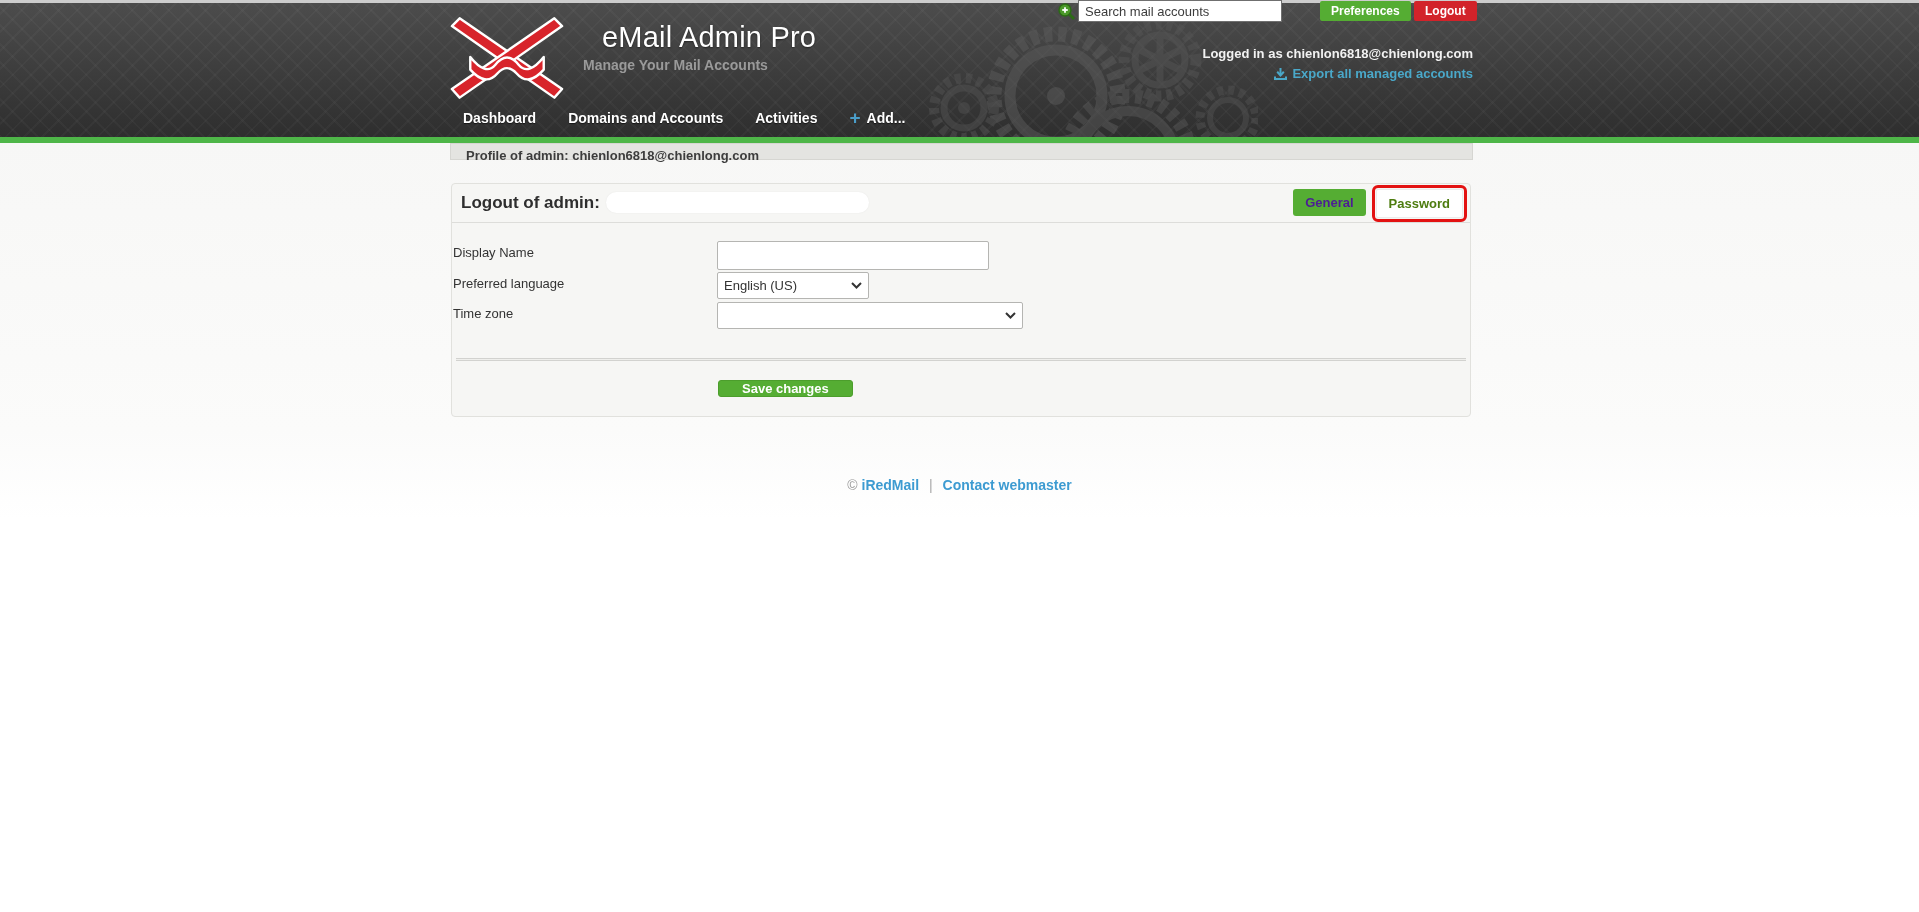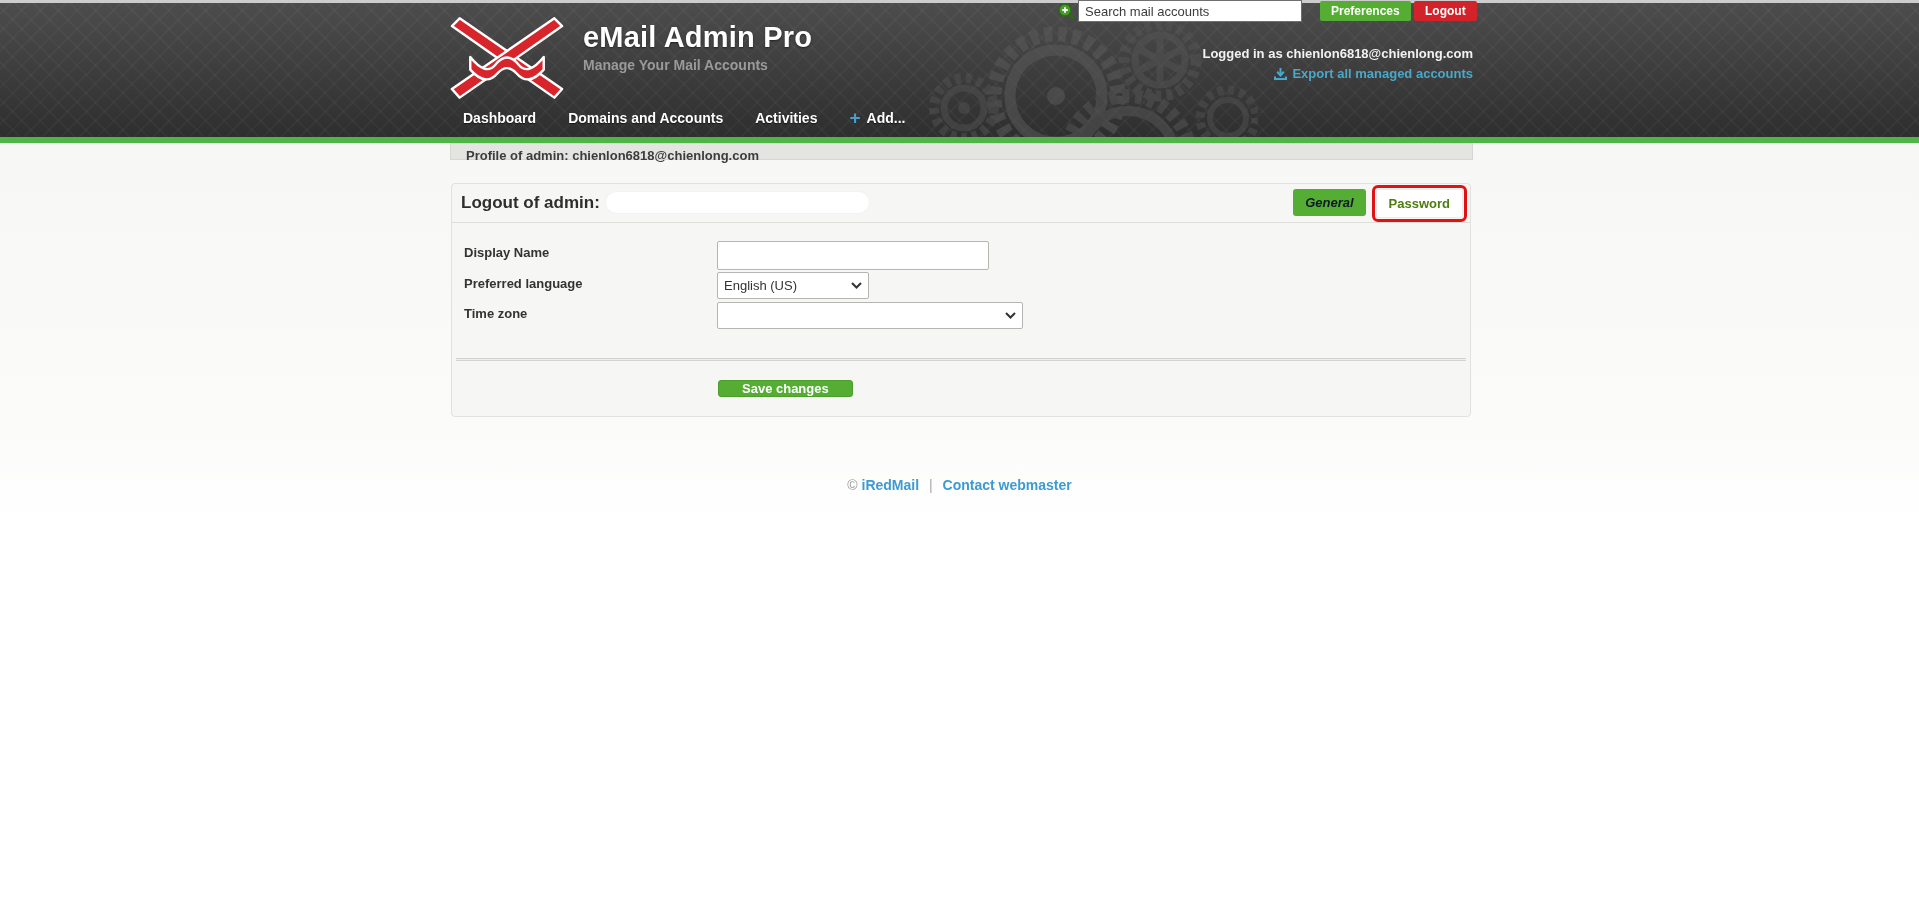--- a/index.html
+++ b/index.html
@@ -17,34 +17,34 @@
       repeating-linear-gradient(45deg, rgba(255,255,255,0.028) 0 2px, transparent 2px 13px),
       repeating-linear-gradient(-45deg, rgba(255,255,255,0.028) 0 2px, transparent 2px 13px),
       linear-gradient(#4d4d4d, #2e2e2e);
   }
   .gears { position:absolute; left:928px; top:8px; width:330px; height:129px; }
   .greenline { position:absolute; top:137px; left:0; width:100%; height:6px; background:#4eb648; z-index:3; }
 
   
   .topcontrols { position:absolute; top:0; left:0; width:100%; height:24px; z-index:6; }
   .search-icon { position:absolute; left:1057px; top:2px; width:19px; height:19px; }
-  .search-input { position:absolute; left:1078px; top:0; width:224px; height:22px;
+  .search-input { position:absolute; left:1078px; top:0; width:204px; height:22px;
     border:1px solid #6f6f6f; background:#fff; font:13px "Liberation Sans",sans-serif;
     color:#333; padding:0 6px; outline:none; }
   .search-input::placeholder { color:#3c3c3c; opacity:1; }
   .btn-top { position:absolute; top:1px; height:20px; border:none; cursor:pointer;
     color:#fff; font:bold 12px "Liberation Sans",sans-serif; padding:0 11px; border-radius:2px; }
   .btn-pref { left:1320px; background:#55ad33; }
   .btn-logout { left:1414px; background:#d2232a; }
 
   
   .logo { position:absolute; left:449px; top:16px; width:116px; height:84px; z-index:2; }
   .brand { position:absolute; left:583px; top:21px; z-index:2; }
-  .brand-title { color:#fff; font-size:29px; font-weight:bold; letter-spacing:0.2px;
-    text-shadow:0 1px 2px rgba(0,0,0,0.5); }
+  .brand-title { color:#fff; font-size:29px; font-weight:normal; letter-spacing:0.2px;
+    text-shadow:0 1px 2px rgba(0,0,0,0.5);margin-left:19px; }
   .brand-sub { color:#9a9a9a; font-size:14px; font-weight:600; margin-top:3px; }
 
   
   .session { position:absolute; right:446px; top:46px; text-align:right; z-index:2; }
   .logged-in { color:#f2f2f2; font-size:13px; font-weight:600; }
   .export-link { display:inline-flex; align-items:center; gap:5px; margin-top:5px;
     color:#4aa8c9; font-size:13px; font-weight:600; text-decoration:none; cursor:pointer; }
 
   
   .nav { position:absolute; left:450px; top:103px; height:30px; display:flex; align-items:center; z-index:2; }
@@ -59,26 +59,26 @@
 
   
   .card { position:absolute; left:451px; top:183px; width:1020px; height:234px;
     background:#f6f6f4; border:1px solid #e1e1dd; border-radius:4px; }
   .card-header { position:relative; height:39px; border-bottom:1px solid #ddddda; }
   .card-title { position:absolute; left:9px; top:9px; font-size:17px; font-weight:bold; color:#2e2e2e; }
   .redaction-pill { position:absolute; left:154px; top:8px; width:263px; height:21px;
     background:#ffffff; border-radius:11px; box-shadow:0 0 2px rgba(0,0,0,0.06); }
   .tabs { position:absolute; right:7px; top:5px; display:flex; gap:10px; align-items:flex-start; }
   .tab { font-size:13px; font-weight:bold; padding:6px 12px; border-radius:3px; cursor:pointer; }
-  .tab-general { background:#55ad33; color:#0f172a; border:none;font-style:italic; }
+  .tab-general { background:#55ad33; color:#4c1d95; border:none; }
   .tab-password { background:#ffffff; color:#4d7c0f; border:1px solid #ececec; border-radius:2px;
     outline:3px solid #e31212; outline-offset:1px; }
 
   
-  .form-label { position:absolute; left:12px; font-size:13px; font-weight:700; color:#333; }
+  .form-label { position:absolute; left:1px; font-size:13px; font-weight:400; color:#333; }
   .lbl-1 { top:61px; } .lbl-2 { top:92px; } .lbl-3 { top:122px; }
   .field-input { position:absolute; left:265px; top:57px; width:272px; height:29px;
     border:1px solid #b5b5b2; background:#fff; border-radius:2px; padding:0 6px;
     font:13px "Liberation Sans",sans-serif; color:#333; outline:none; }
   .field-select { position:absolute; appearance:none; -webkit-appearance:none;
     border:1px solid #b5b5b2; background:#fff; border-radius:2px;
     font:13px "Liberation Sans",sans-serif; color:#333; padding:0 20px 0 6px; outline:none; }
   .sel-lang { left:265px; top:88px; width:152px; height:27px; }
   .sel-tz { left:265px; top:118px; width:306px; height:27px; }
   .sel-chevron { position:absolute; pointer-events:none; }

